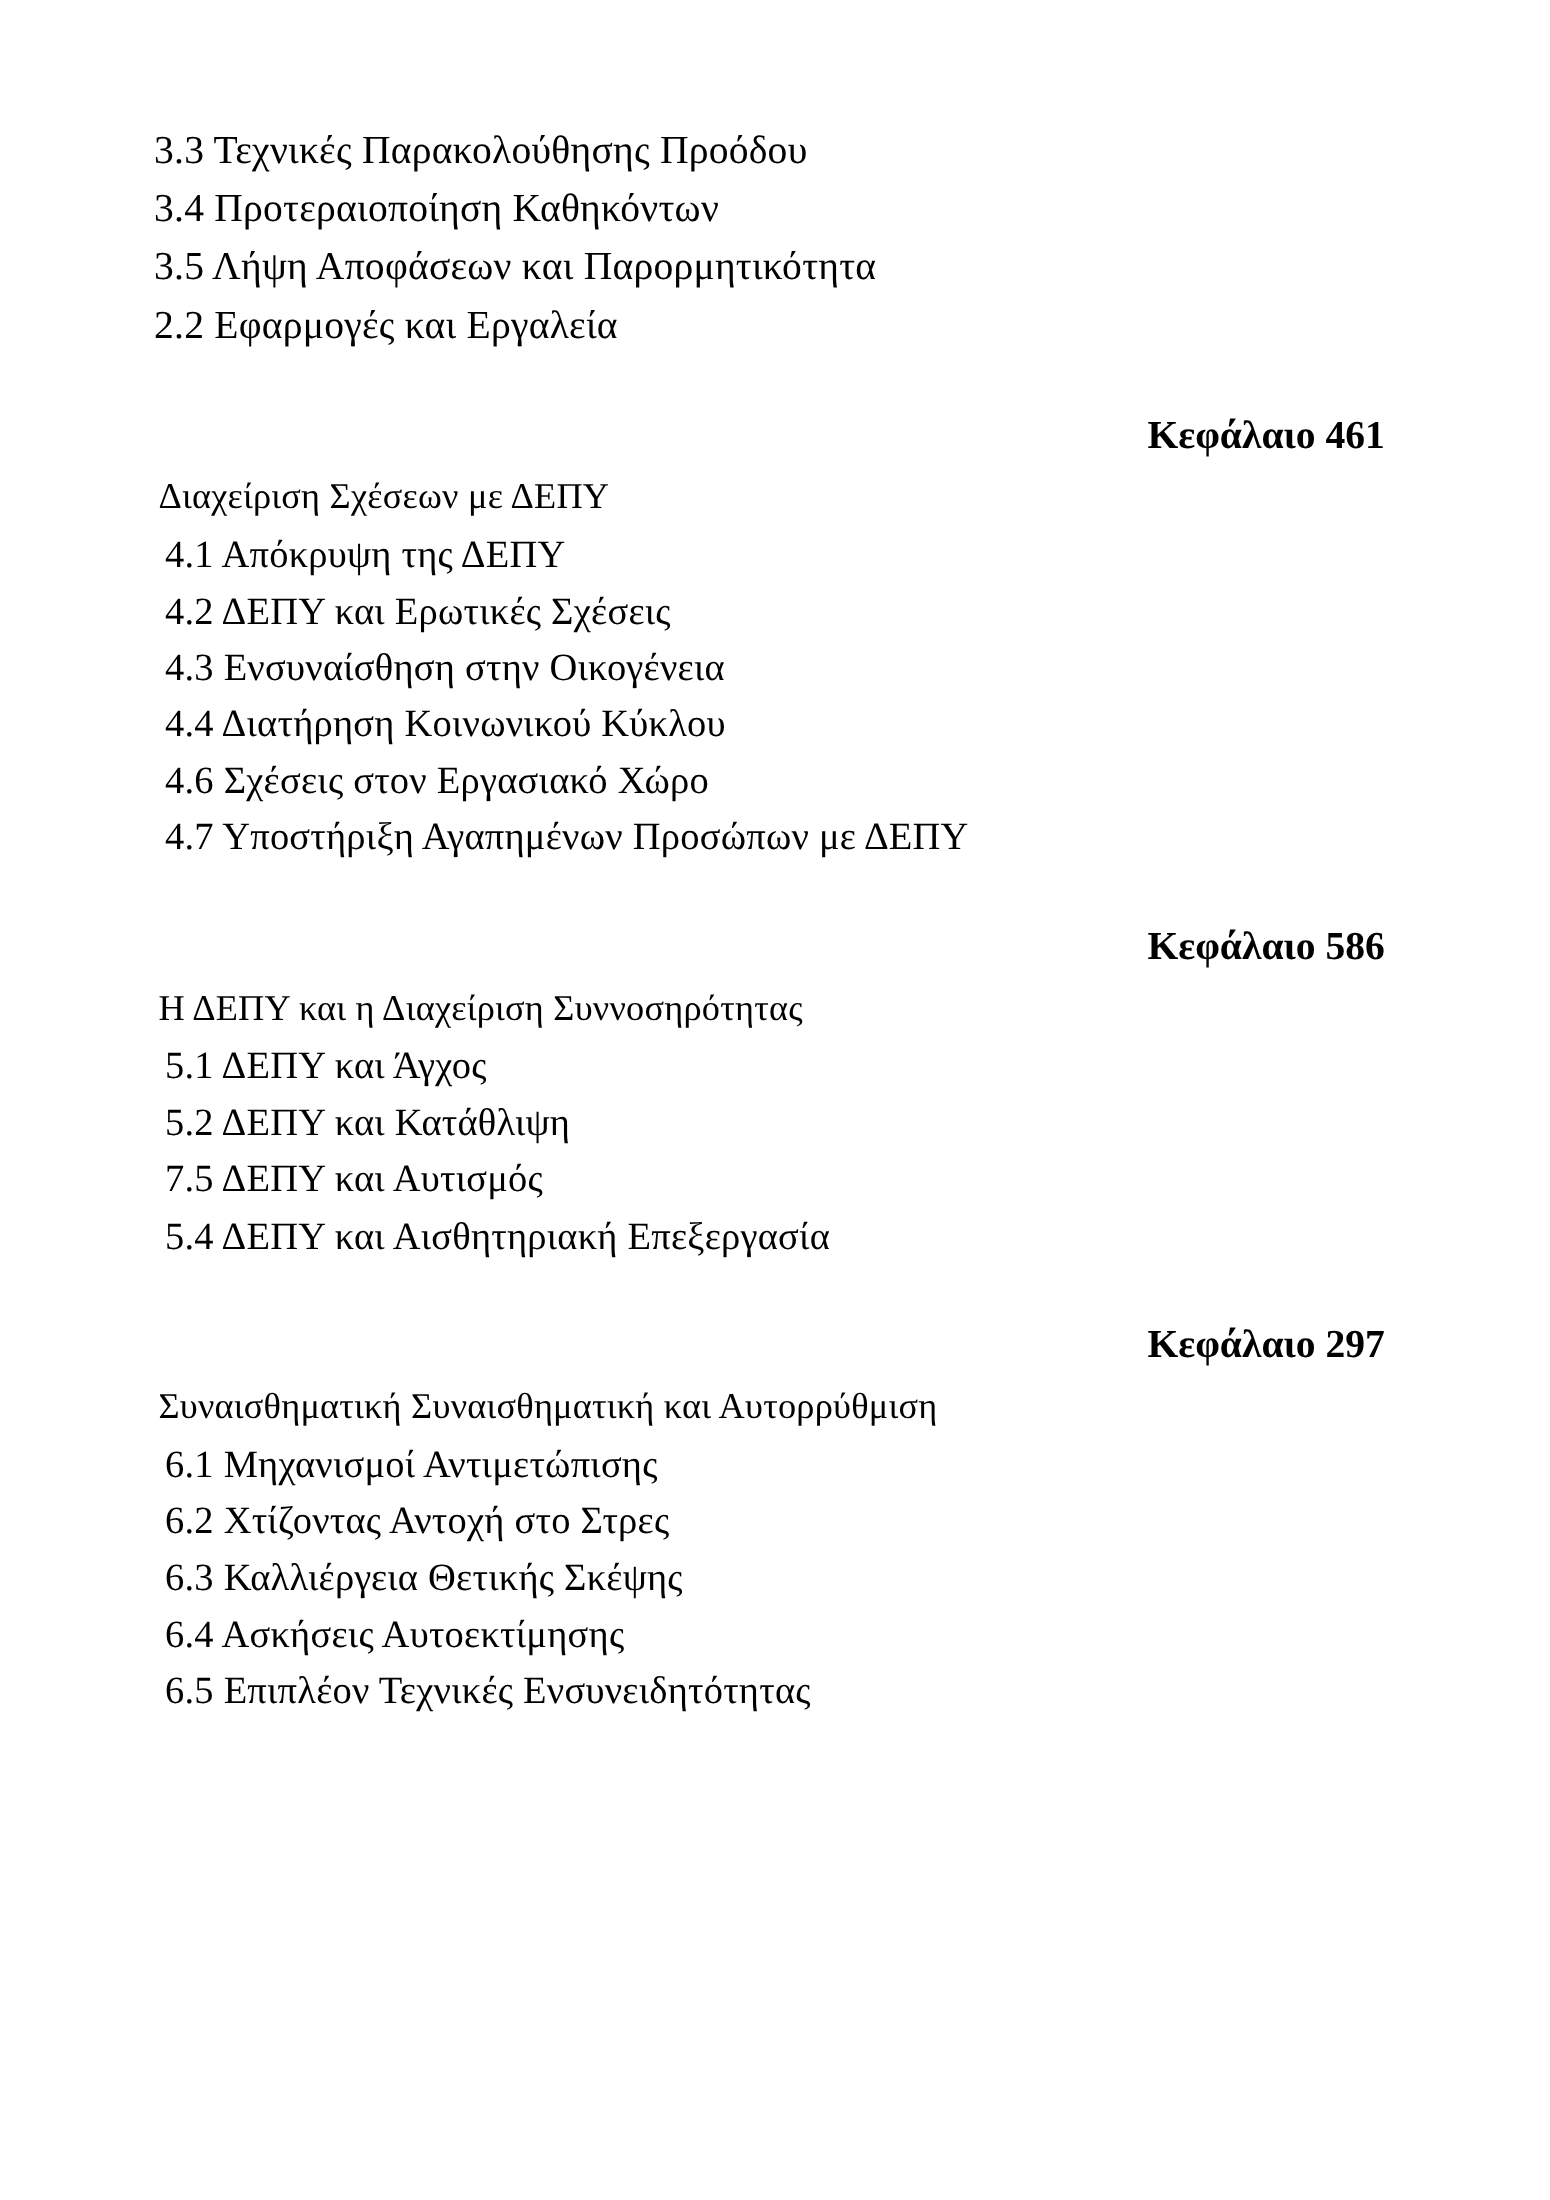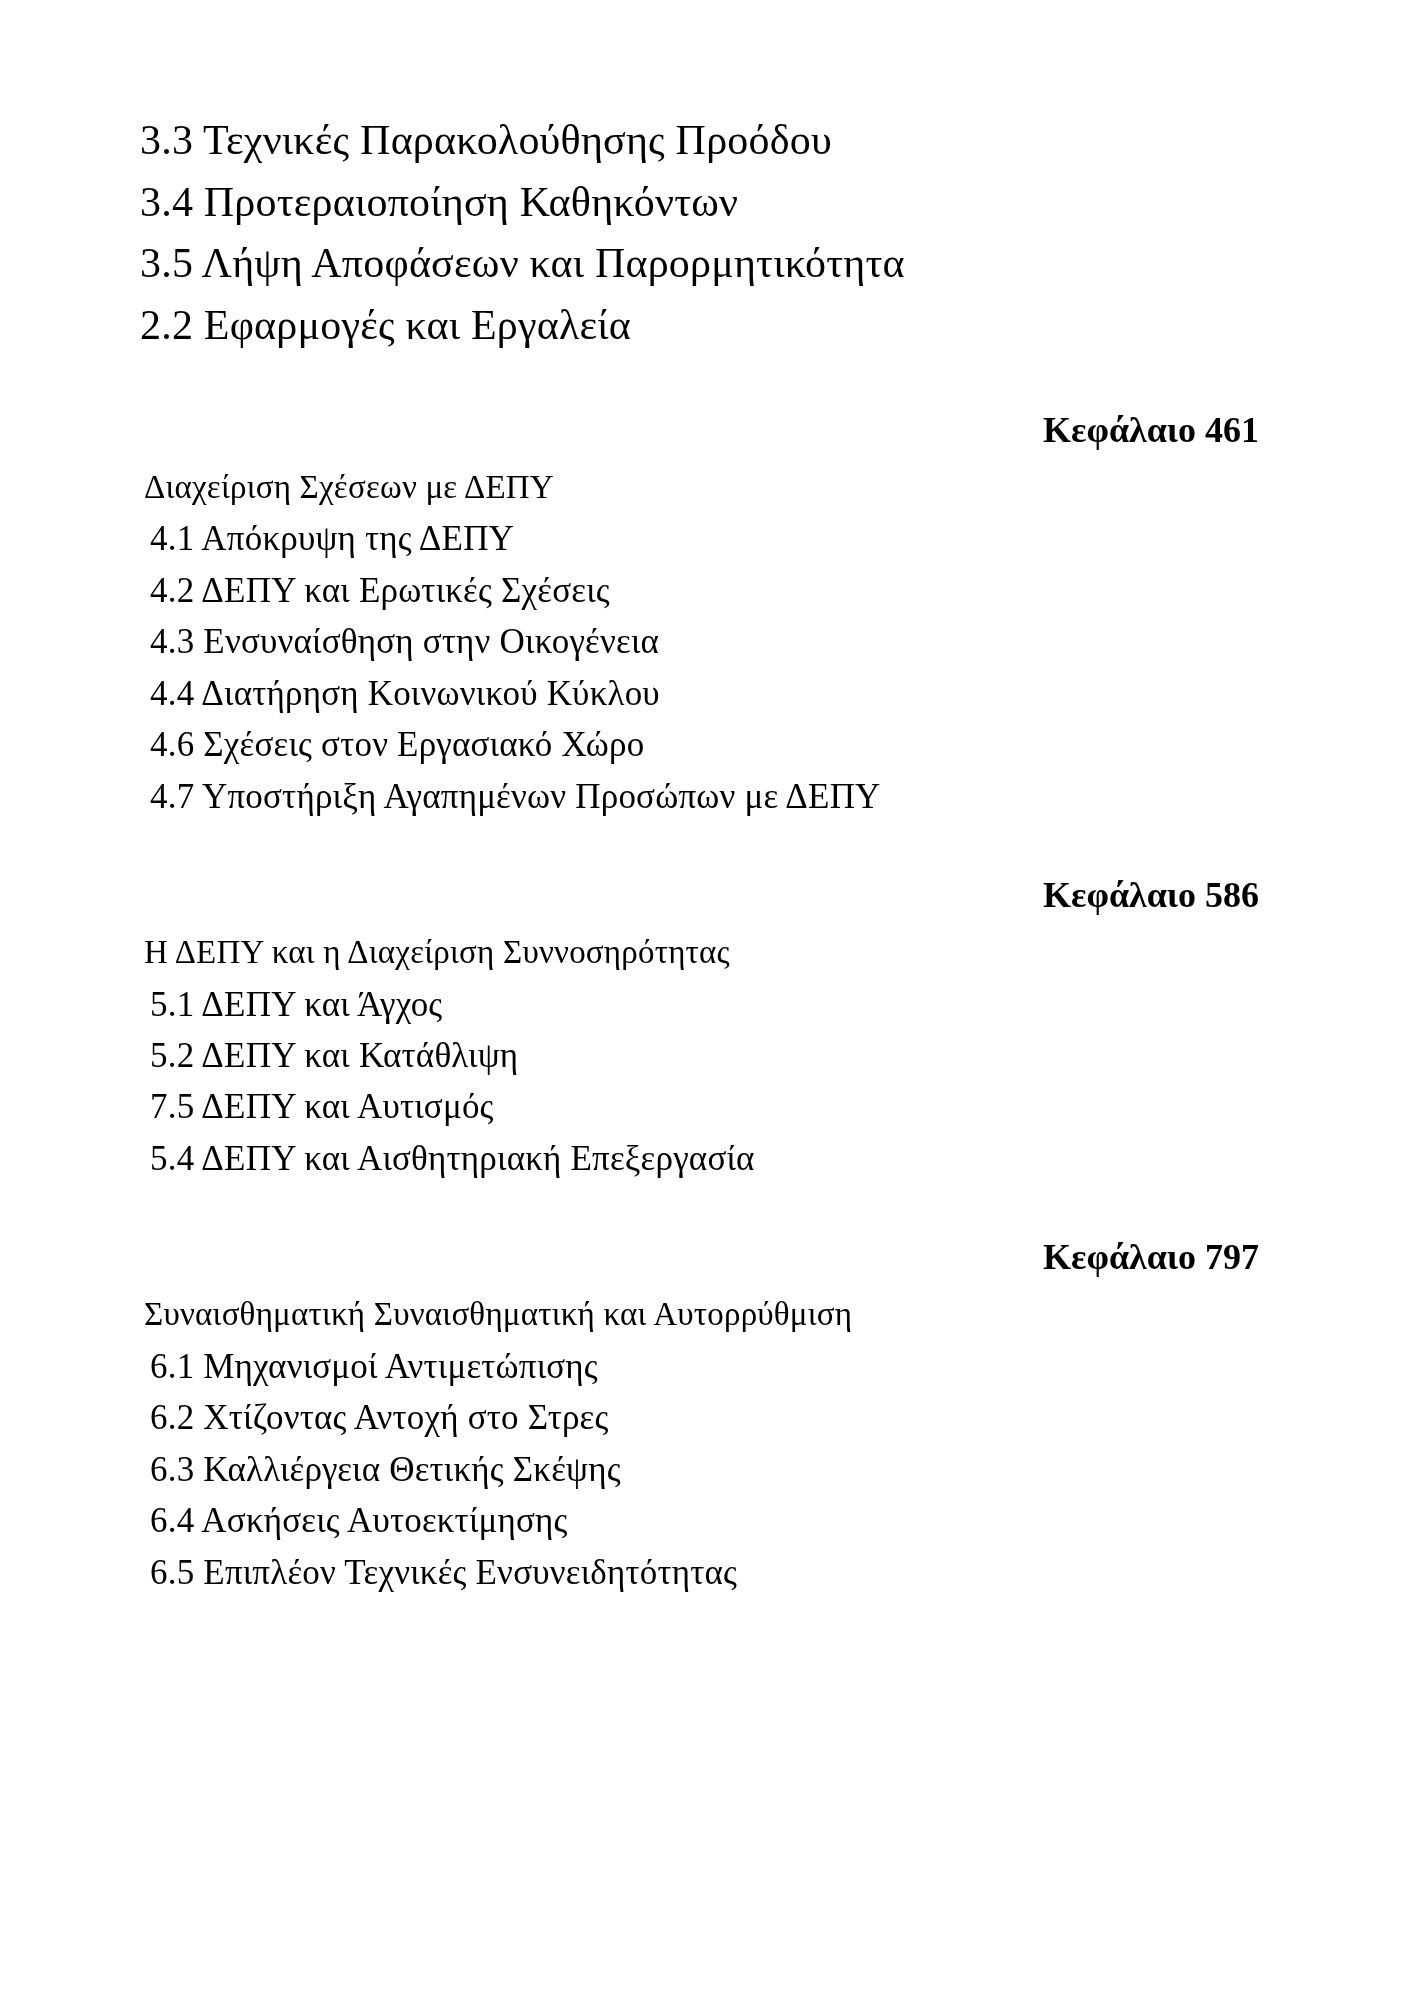--- a/index.html
+++ b/index.html
@@ -16,21 +16,21 @@
     color: #000000;
     box-sizing: border-box;
     padding: 110px 150px 0 140px;
     overflow: hidden;
   }
   .toc {
     display: block;
   }
   
   .entry-line {
-    font-size: 42px;
+    font-size: 36px;
     line-height: 1.47;
     letter-spacing: 0.2px;
     white-space: nowrap;
   }
   .sub-line {
     font-size: 35px;
     line-height: 1.47;
     letter-spacing: 0.2px;
     padding-left: 10px;
     white-space: nowrap;
@@ -105,21 +105,21 @@
       <div class="sections">
         <div class="sub-line">5.1 ΔΕΠΥ και Άγχος</div>
         <div class="sub-line">5.2 ΔΕΠΥ και Κατάθλιψη</div>
         <div class="sub-line">7.5 ΔΕΠΥ και Αυτισμός</div>
         <div class="sub-line">5.4 ΔΕΠΥ και Αισθητηριακή Επεξεργασία</div>
       </div>
     </div>
 
     <div class="chapter-block">
       <div class="chapter-head">
-        <span class="chapter-title">Κεφάλαιο 7</span>
+        <span class="chapter-title">Κεφάλαιο 2</span>
         <span class="chapter-page">97</span>
       </div>
       <div class="chapter-sub">Συναισθηματική Συναισθηματική και Αυτορρύθμιση</div>
       <div class="sections">
         <div class="sub-line">6.1 Μηχανισμοί Αντιμετώπισης</div>
         <div class="sub-line">6.2 Χτίζοντας Αντοχή στο Στρες</div>
         <div class="sub-line">6.3 Καλλιέργεια Θετικής Σκέψης</div>
         <div class="sub-line">6.4 Ασκήσεις Αυτοεκτίμησης</div>
         <div class="sub-line">6.5 Επιπλέον Τεχνικές Ενσυνειδητότητας</div>
       </div>

